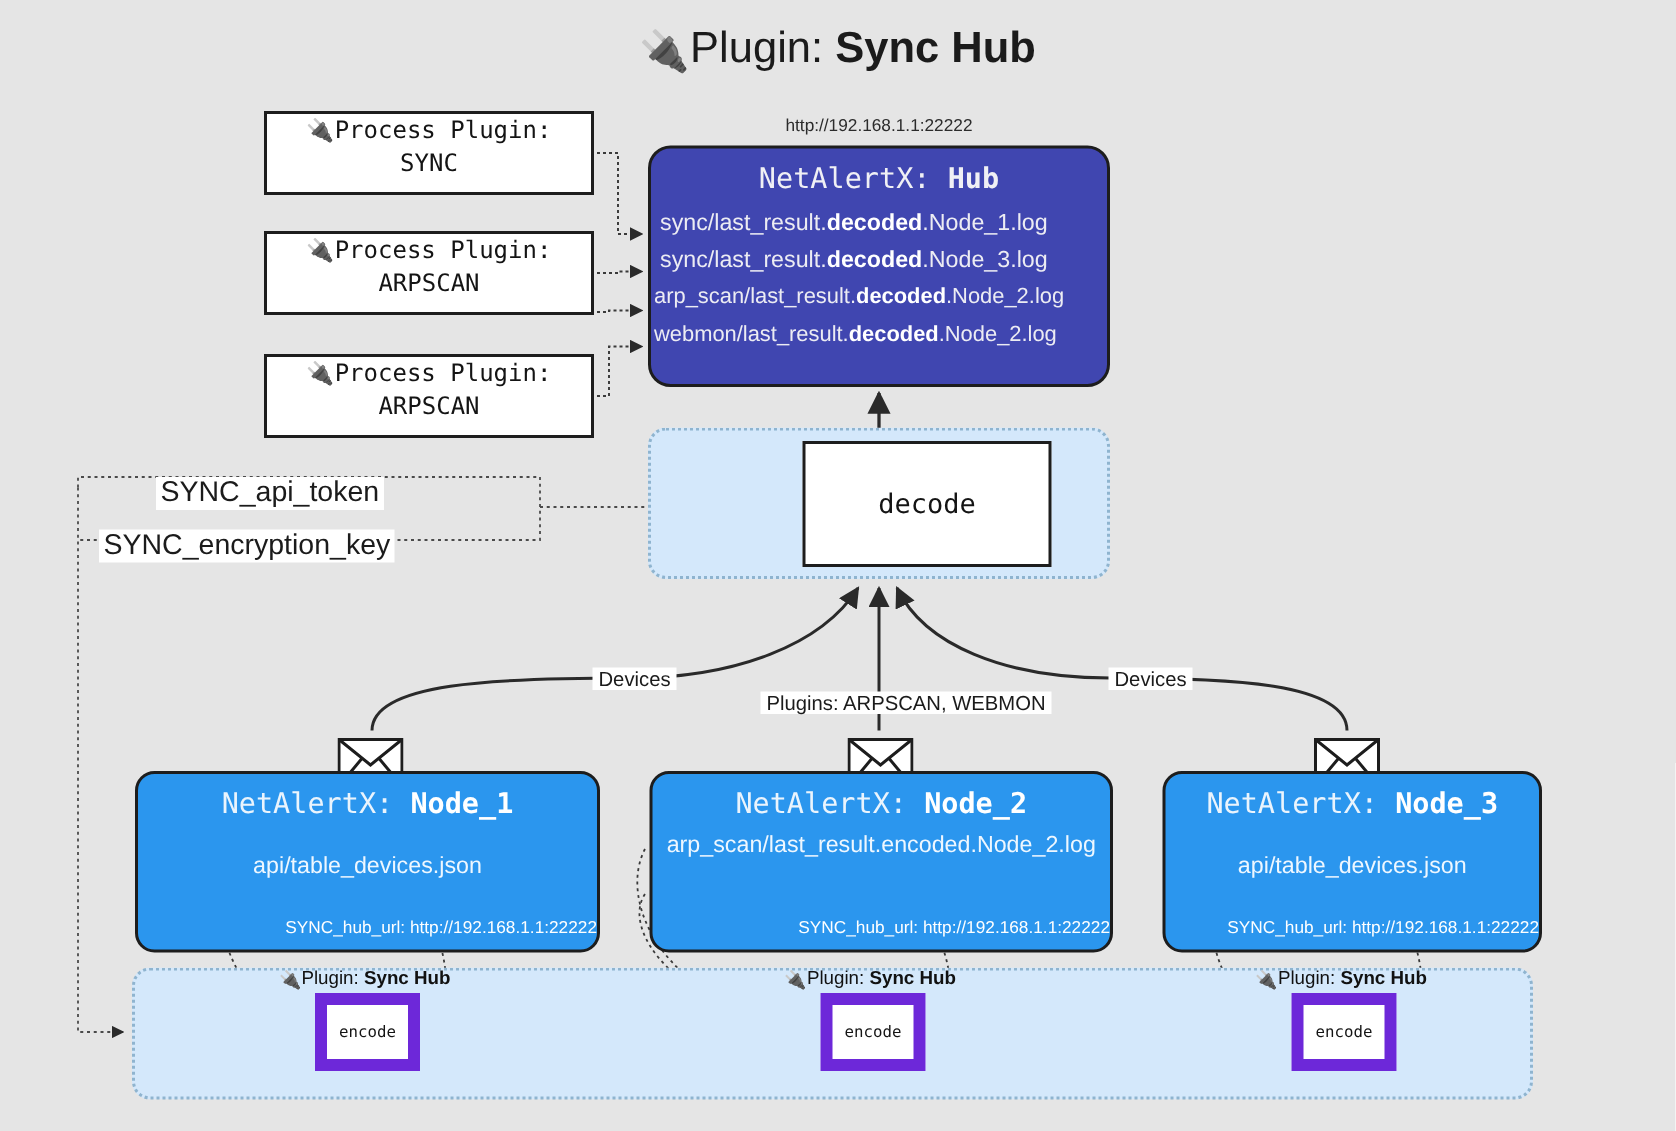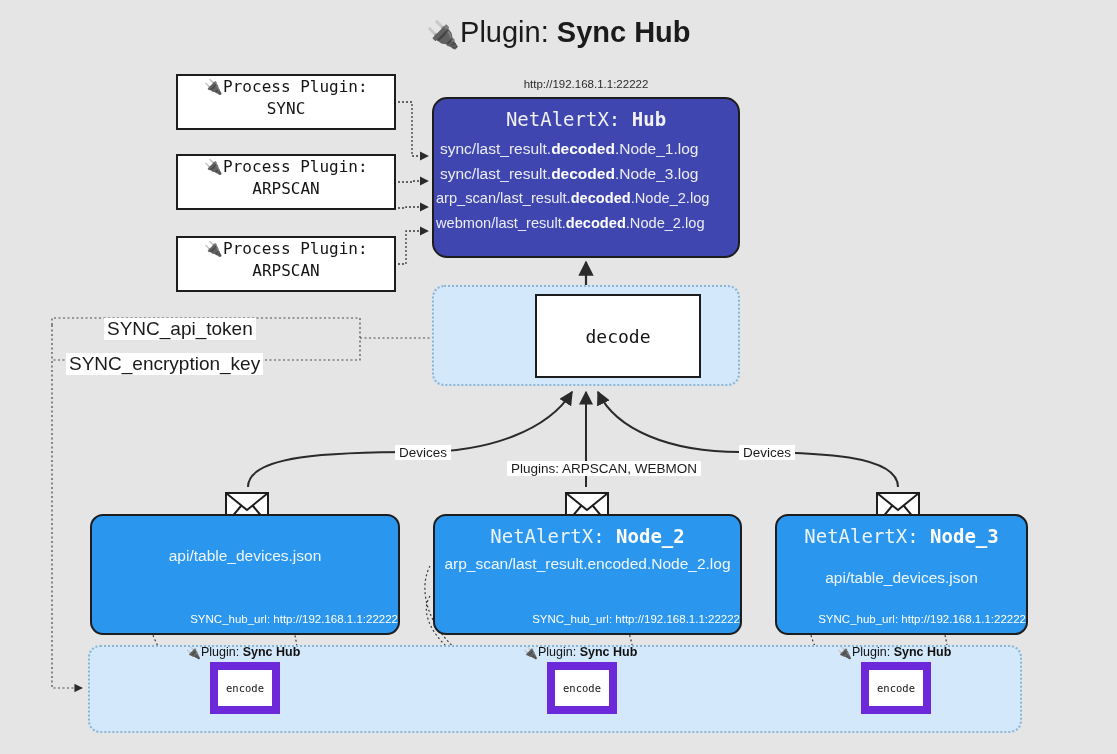--- a/index.html
+++ b/index.html
@@ -312,20 +312,21 @@
   <svg class="node envelope" id="env-2" viewBox="0 0 44 33">
     <rect x="1" y="1" width="42" height="31" fill="#fff" stroke="#1d1d1d" stroke-width="2"></rect>
     <path d="M1,1 L22,18 L43,1 M1,32 L16,14 M43,32 L28,14" fill="none" stroke="#1d1d1d" stroke-width="2"></path>
   </svg>
   <svg class="node envelope" id="env-3" viewBox="0 0 44 33">
     <rect x="1" y="1" width="42" height="31" fill="#fff" stroke="#1d1d1d" stroke-width="2"></rect>
     <path d="M1,1 L22,18 L43,1 M1,32 L16,14 M43,32 L28,14" fill="none" stroke="#1d1d1d" stroke-width="2"></path>
   </svg>
 
   <div class="node node-box" id="node-1">
+    <div class="n-title"><span>NetAlertX: </span><span class="b">Node_1</span></div>
     <div class="n-line">api/table_devices.json</div>
     <div class="n-url"><span>SYNC_hub_url: </span><span>http://192.168.1.1:22222</span></div>
   </div>
 
   <div class="node node-box" id="node-2">
     <div class="n-title"><span>NetAlertX: </span><span class="b">Node_2</span></div>
     <div class="n-line">arp_scan/last_result.encoded.Node_2.log</div>
     <div class="n-url"><span>SYNC_hub_url: </span><span>http://192.168.1.1:22222</span></div>
   </div>
 

